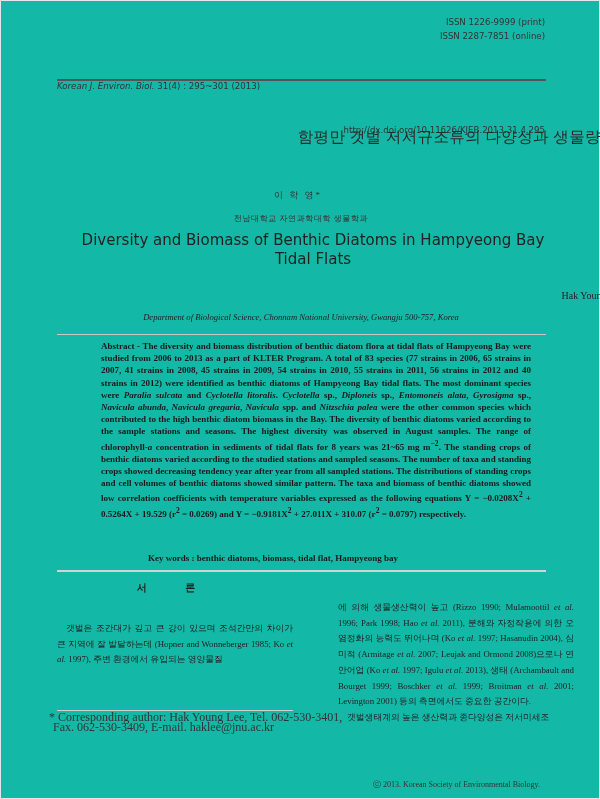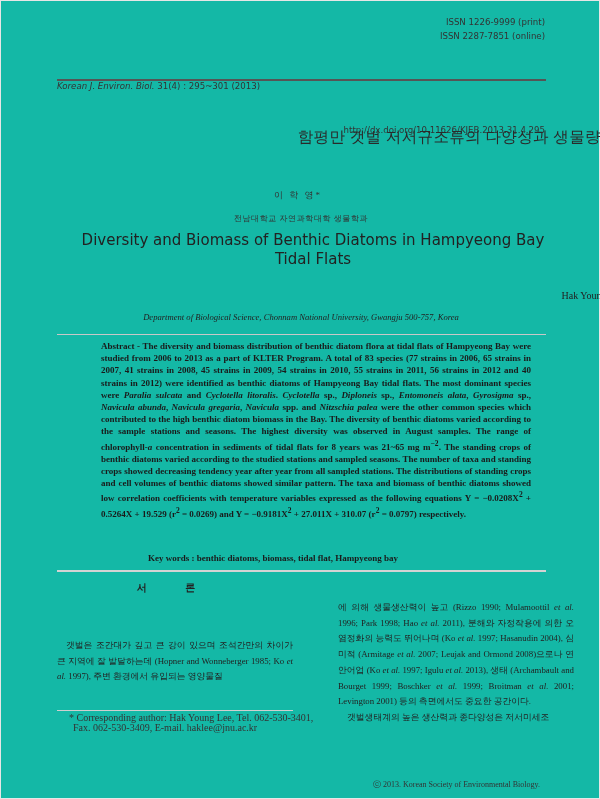--- a/index.html
+++ b/index.html
@@ -19,25 +19,25 @@
   .en-title { top: 230px; left: 12px; width: 600px; text-align: center; font-size: 15px; line-height: 19px; color: #222; }
   .en-author { top: 289px; left: 8px; width: 600px; text-align: right; font-size: 10px; color: #222; padding-left: 20px; }
   .en-affil { top: 311px; left: 0; width: 600px; text-align: center; font-size: 8.6px; font-style: italic; color: #222; }
   .rule-mid { left: 56px; width: 489px; top: 333px; height: 1px; background: #c8c8c8; }
   .abstract { left: 100px; width: 430px; top: 339px; font-size: 9px; line-height: 12.2px; font-weight: bold; text-align: justify; color: #1a1a1a; }
   .abstract i { font-style: italic; }
   .keywords { left: 100px; width: 430px; top: 552px; font-size: 9px; font-weight: bold; color: #1a1a1a; margin-left: 47px; }
   .rule-low { left: 56px; width: 489px; top: 569px; height: 1.5px; background: #d3d3d3; }
   .sec-head { left: 56px; width: 236px; top: 580px; text-align: center; font-size: 10px; font-weight: bold; letter-spacing: 18px; color: #222; }
   .col { font-size: 8.8px; line-height: 15.7px; text-align: justify; color: #222; width: 236px; }
-  .col-left { left: 56px; top: 637px; }
+  .col-left { left: 56px; top: 620px; }
   .col-right { left: 309px; top: 599px; margin-left: 28px; }
   .col i { font-style: italic; }
   .fn-rule { left: 56px; width: 236px; top: 709px; height: 1px; background: #cfcfcf; }
-  .footnote { left: 68px; top: 712px; font-size: 10px; line-height: 9.5px; color: #333; }
+  .footnote { left: 48px; top: 712px; font-size: 12px; line-height: 9.5px; color: #333; }
   .copyright { left: 372px; top: 778px; font-size: 8px; color: #333; }
 </style>
 </head>
 <body>
 
 <div class="page">
 
   <div class="abs issn sans" style="top:16px;">ISSN 1226-9999 (print)</div>
   <div class="abs issn sans" style="top:30px;">ISSN 2287-7851 (online)</div>
 

